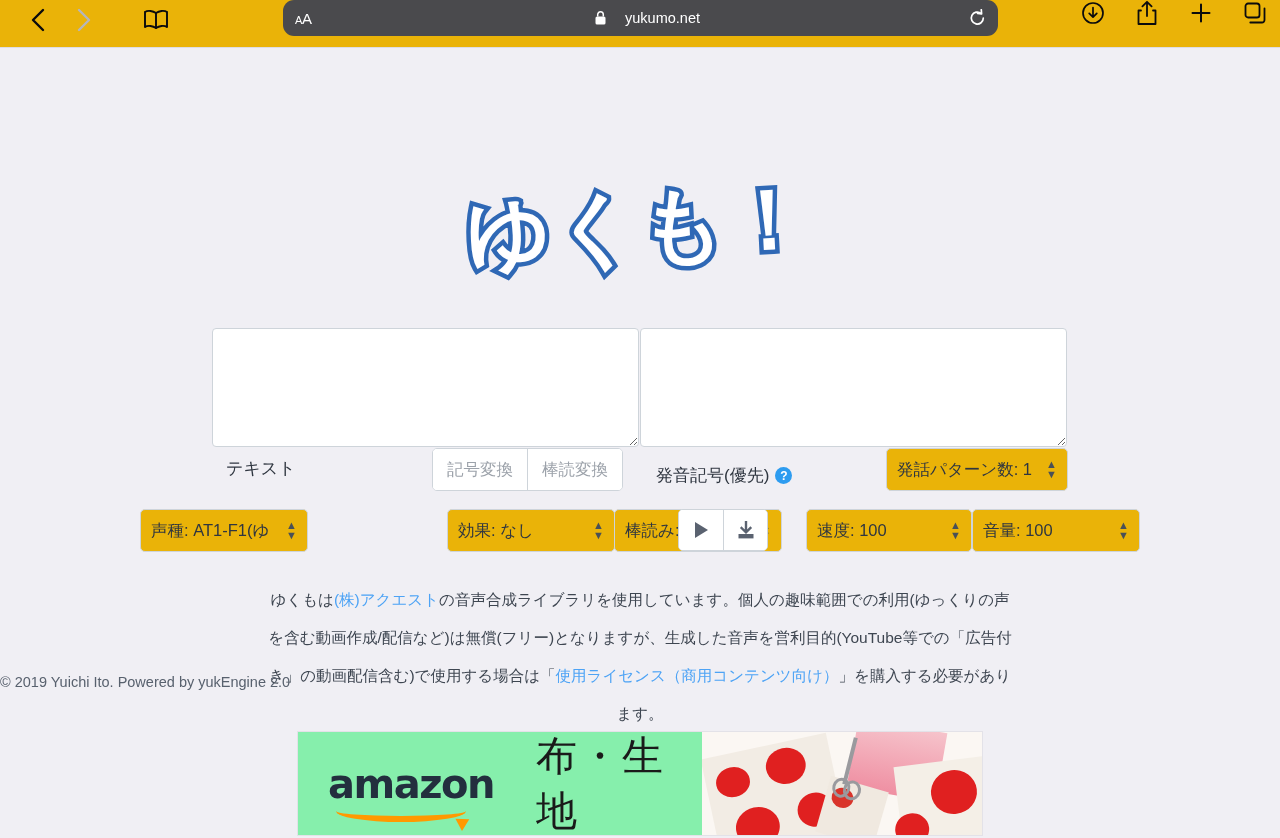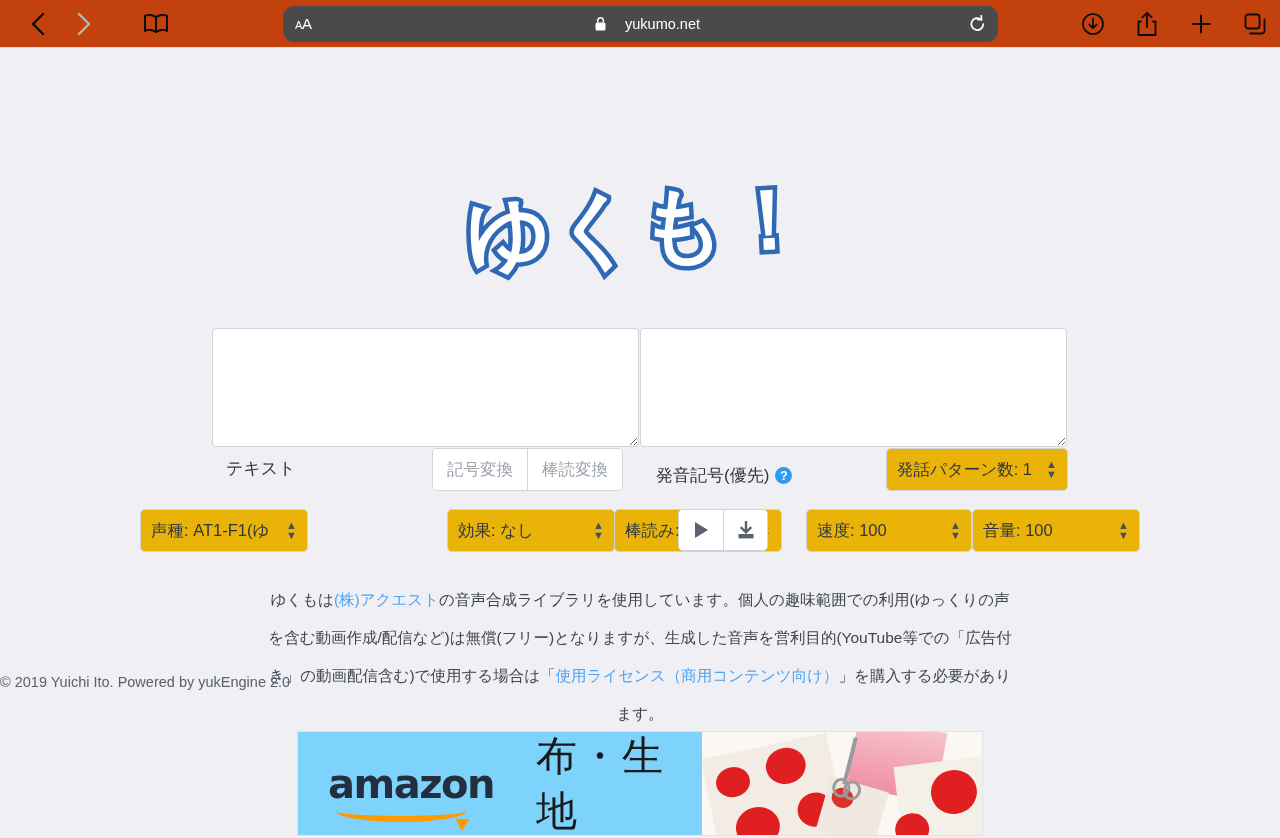--- a/index.html
+++ b/index.html
@@ -6,23 +6,23 @@
   html, body {
     width: 1280px; height: 838px;
     font-family: "Liberation Sans", "DejaVu Sans", sans-serif;
     background: #f0eff4;
     overflow: hidden;
   }
 
   
   .browser-bar {
     height: 48px;
-    background: #c2410c;
-    display: flex;
-    align-items: center;
+    background: #eab308;
+    display: flex;
+    align-items: flex-start;
     padding: 0 14px;
     gap: 0;
     border-bottom: 1px solid #dedde3;
     position: relative;
   }
   .nav-btn {
     width: 46px; height: 40px;
     display: flex; align-items: center; justify-content: center;
     color: #0b0b0d;
   }
@@ -296,21 +296,21 @@
     color: #58616e;
   }
 
   
   .ad {
     position: absolute;
     top: 683px;
     left: 297px;
     width: 686px;
     height: 105px;
-    background: #7dd3fc;
+    background: #86efac;
     border: 1px solid #e3e2e8;
     display: flex;
     align-items: center;
     overflow: hidden;
   }
   .amz {
     margin-left: 30px;
     position: relative;
     width: 160px;
   }

